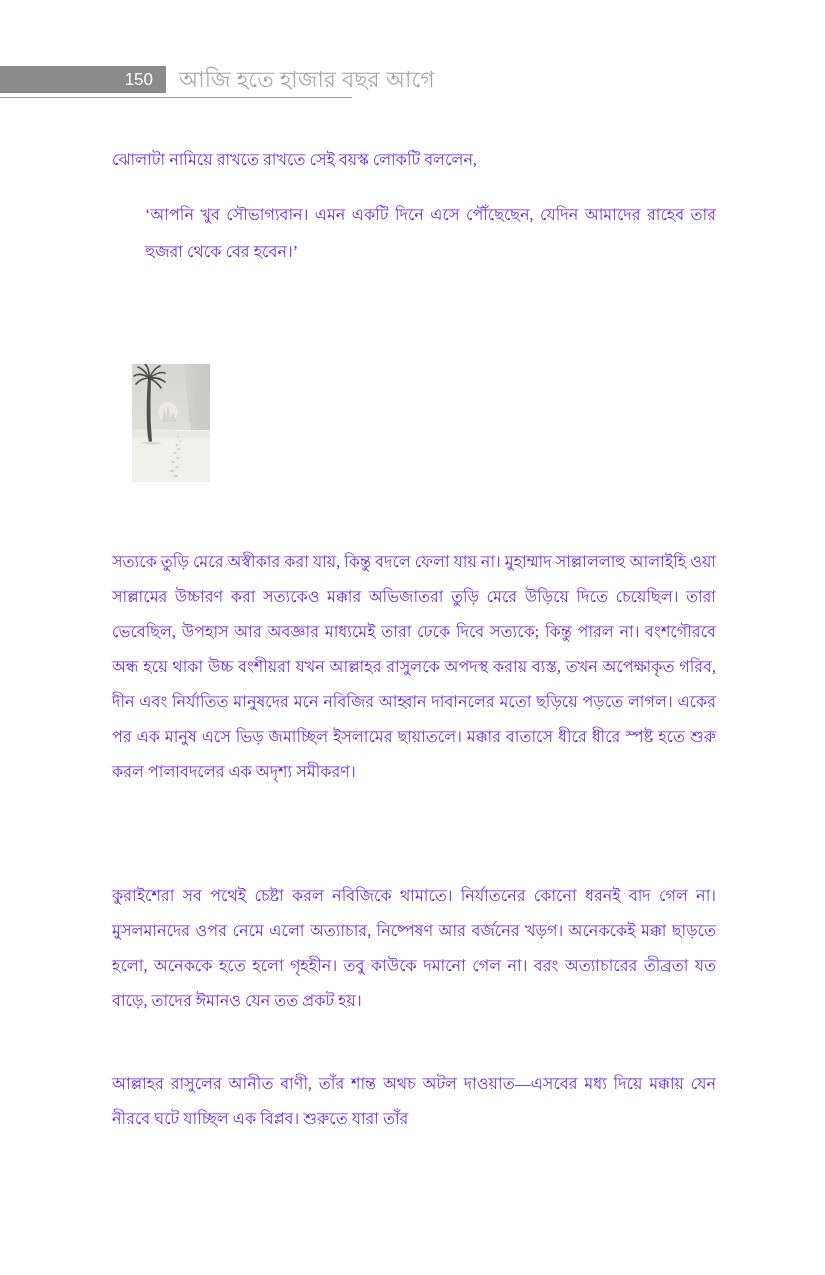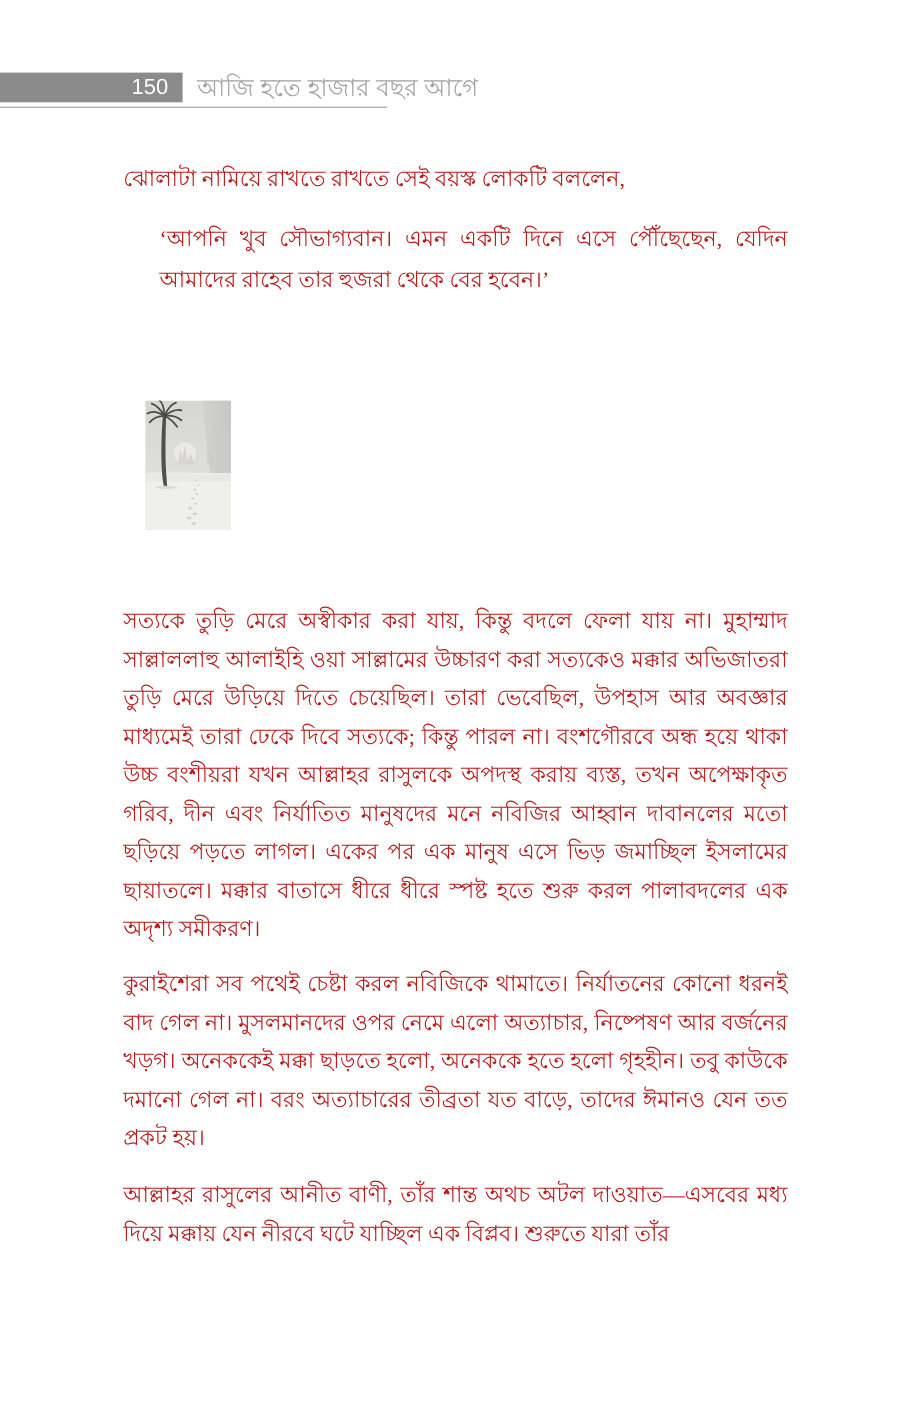--- a/index.html
+++ b/index.html
@@ -17,21 +17,21 @@
   .header { position: absolute; top: 66px; left: 0; width: 825px; height: 34px; }
   .header-bar {
     position: absolute; left: 0; top: 0;
     width: 166px; height: 27px;
     background: #8b8b8b;
     color: #ffffff;
     text-align: right;
     box-sizing: border-box;
     padding-right: 13px;
     font-family: "Liberation Sans", sans-serif;
-    font-size: 20px;
+    font-size: 17px;
     line-height: 27px;
   }
   .header-title {
     position: absolute; left: 179px; top: 0;
     height: 27px; line-height: 27px;
     color: #a4a4a4;
     font-size: 22px;
     white-space: nowrap;
     font-family: "Liberation Sans", "DejaVu Sans", sans-serif;
   }
@@ -39,25 +39,25 @@
     position: absolute; left: 0; top: 31px;
     width: 352px; height: 1px;
     background: #9b9b9b;
   }
 
   
   .bodytext {
     position: absolute;
     left: 112px;
     width: 604px;
-    font-size: 20px;
+    font-size: 16px;
     line-height: 35px;
     text-align: justify;
     text-justify: inter-word;
-    color: #b91c1c;
+    color: #6d28d9;
   }
   .para-intro      { top: 126px; }
   .para-quote      { top: 180px; left: 145px; width: 571px; line-height: 37px; }
   .para-afterquote { top: 258px; line-height: 37px; }
   .para-body-1     { top: 528px; }
   .para-body-2     { top: 860px; margin-top: 18px; }
   .para-body-3     { top: 1050px; }
 
   
   .illustration {

